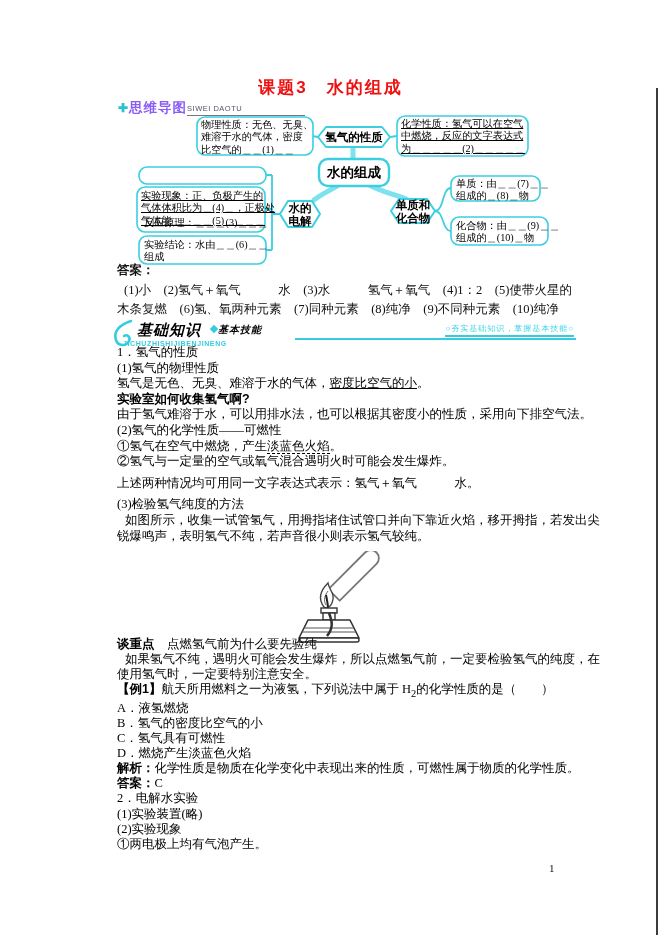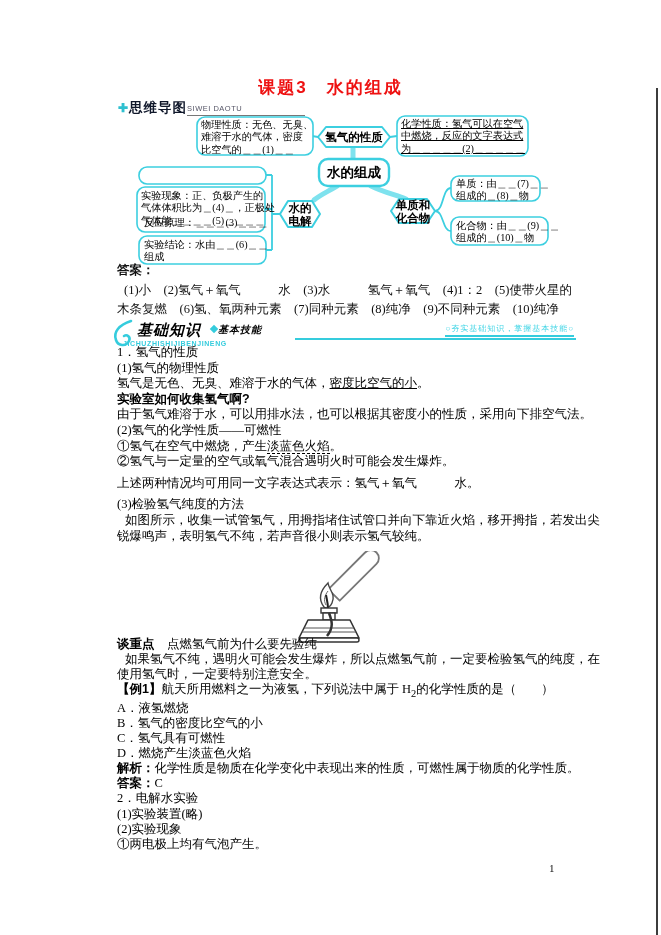--- a/index.html
+++ b/index.html
@@ -9,21 +9,21 @@
 
   
   #doc-title{top:76px;left:0;width:661px;text-align:center;
     font-family:"Liberation Sans",sans-serif;font-weight:bold;
     font-size:17px;color:#ee1111;letter-spacing:2px;}
 
   
   #mm-header{top:98px;left:118px;white-space:nowrap;}
   #mm-header .ic{color:#2fc0d0;font-size:12px;font-weight:bold;margin-right:1px;}
   #mm-header .lb{font-family:"Liberation Sans",sans-serif;font-weight:bold;
-    font-size:13.5px;color:#0f172a;letter-spacing:1px;}
+    font-size:13.5px;color:#8b5cf6;letter-spacing:1px;}
   #mm-header .py{display:inline-block;font-family:"Liberation Sans",sans-serif;
     font-size:7.5px;color:#556;width:118px;border-bottom:1px solid #777;
     padding-bottom:2px;vertical-align:1px;letter-spacing:.5px;}
 
   
   #diagram{top:110px;left:0;width:598px;height:158px;}
   #diagram svg{position:absolute;left:0;top:0;}
   .mm-box{position:absolute;font-size:10.2px;line-height:12.4px;white-space:nowrap;color:#000;}
   .mm-node{position:absolute;font-family:"Liberation Sans",sans-serif;font-weight:bold;
     font-size:11.5px;line-height:12.8px;text-align:center;color:#000;white-space:nowrap;}
@@ -118,21 +118,21 @@
       <div>比空气的＿＿(1)＿＿</div>
     </div>
     <div class="mm-box" style="left:401px;top:8px;text-decoration:underline;">
       <div>化学性质：氢气可以在空气</div>
       <div>中燃烧，反应的文字表达式</div>
       <div>为＿＿＿＿＿(2)＿＿＿＿＿</div>
     </div>
     <div class="mm-node" style="left:318px;top:21px;width:72px;">氢气的性质</div>
     <div class="mm-node" id="mm-center-label" style="left:319px;top:55px;width:70px;">水的组成</div>
     <div class="mm-box" style="left:144px;top:59.5px;margin-top:47px;">反应原理：＿＿＿(3)＿＿＿</div>
-    <div class="mm-box" style="left:141px;top:80px;">
+    <div class="mm-box" style="left:141px;top:80px;text-decoration:underline;">
       <div>实验现象：正、负极产生的</div>
       <div>气体体积比为＿(4)＿，正极处</div>
       <div>气体能＿＿＿＿(5)＿＿＿＿</div>
     </div>
     <div class="mm-box" style="left:144px;top:129px;">
       <div>实验结论：水由＿＿(6)＿＿</div>
       <div>组成</div>
     </div>
     <div class="mm-node" style="left:280px;top:92px;width:40px;">
       <div>水的</div>

